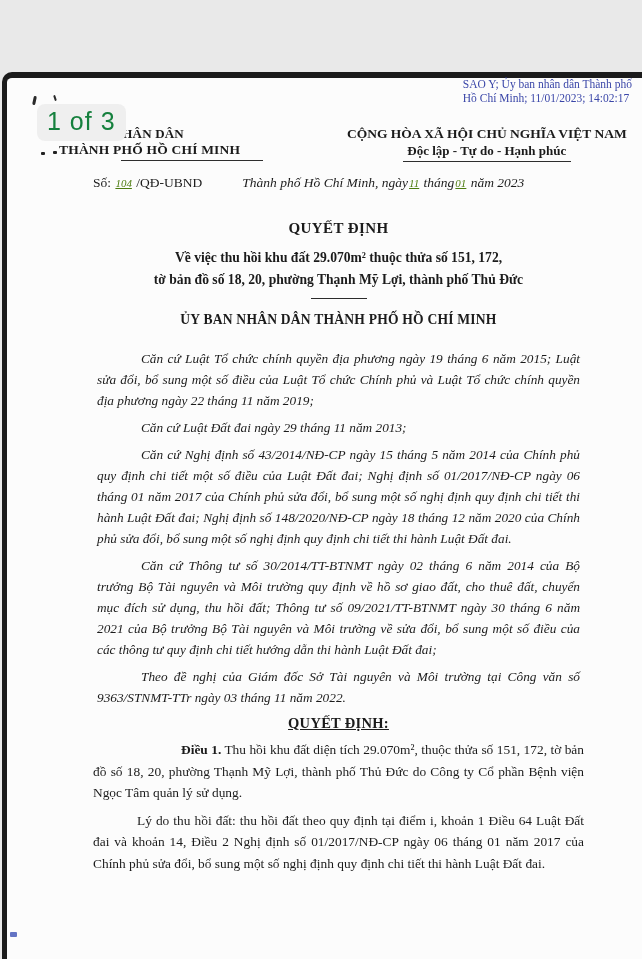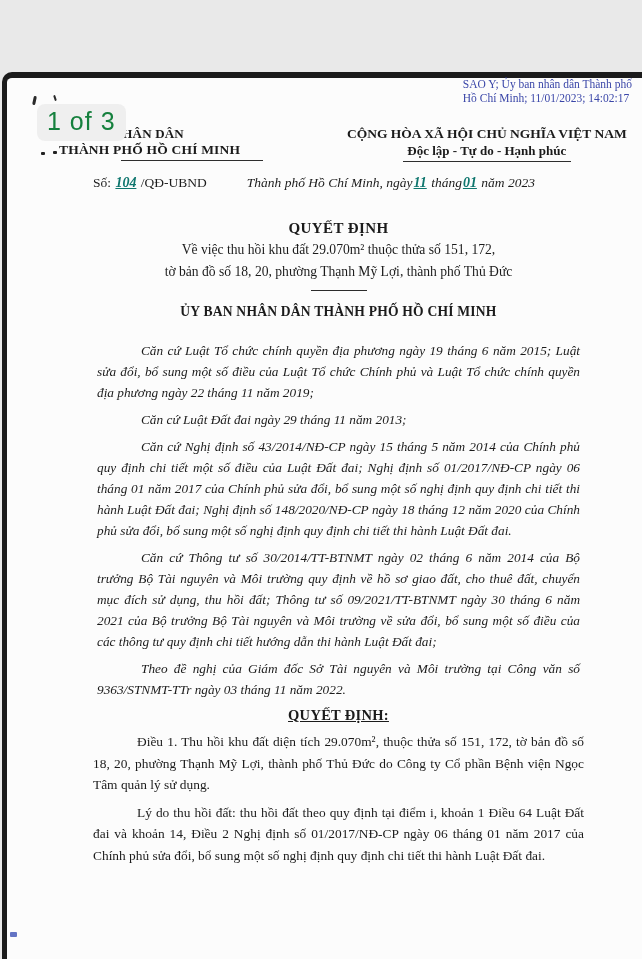--- a/index.html
+++ b/index.html
@@ -46,44 +46,44 @@
   .nat1{font-size:13.5px;font-weight:bold;}
   .nat2{font-size:13px;font-weight:bold;margin-top:1px;}
   .hrule{height:0;border-top:1.2px solid #2e2e2e;margin:2px auto 0;}
   .hrule-left{width:142px;}
   .hrule-right{width:168px;}
 
   .so-row{display:flex;margin:13px 0 0 86px;font-size:13.5px;align-items:baseline;}
   .so-left{white-space:nowrap;}
   .so-right{margin-left:40px;font-style:italic;white-space:nowrap;}
   .hand{
-    color:#0f766e;font-weight:bold;font-style:italic;
+    color:#4d7c0f;font-weight:normal;font-style:italic;
     text-decoration:underline;
-    padding:0 1px;font-size:14px;
+    padding:0 1px;font-size:11px;
   }
 
   .centerblock{margin-left:86px;margin-right:58px;text-align:center;}
   .title-heading{font-size:15px;font-weight:bold;margin-top:29px;letter-spacing:.4px;}
-  .subject{font-size:13.6px;font-weight:normal;line-height:22px;margin-top:2px;text-align:center;}
+  .subject{font-size:13.6px;font-weight:bold;line-height:22px;margin-top:10px;text-align:center;}
   .rule{width:56px;border-top:1.5px solid #2b2b2b;margin:7px auto 0;}
   .issuer{font-size:13.6px;font-weight:bold;margin-top:13px;letter-spacing:.2px;}
 
   .recitals{margin:20px 58px 0 86px;}
   .recitals p{
     margin:0 4px 6px;
     font-size:13.3px;font-style:italic;
     line-height:21px;text-align:justify;text-indent:44px;
   }
   .decide-heading{font-size:14.5px;font-weight:bold;text-align:center;margin:7px 58px 7px 86px;letter-spacing:.3px;text-decoration:underline;}
   .articles{margin:0 58px 0 86px;}
   .articles p{
     margin:0 0 6px;
     font-size:13.4px;line-height:21.5px;text-align:justify;text-indent:44px;
   }
-  .art-label{font-weight:normal;}
+  .art-label{font-weight:bold;margin-left:44px;}
 </style>
 </head>
 <body>
 
 <div class="page">
 
   <div class="stamp">
     <div>SAO Y; Ủy ban nhân dân Thành phố</div>
     <div>Hồ Chí Minh; 11/01/2023; 14:02:17</div>
   </div>

